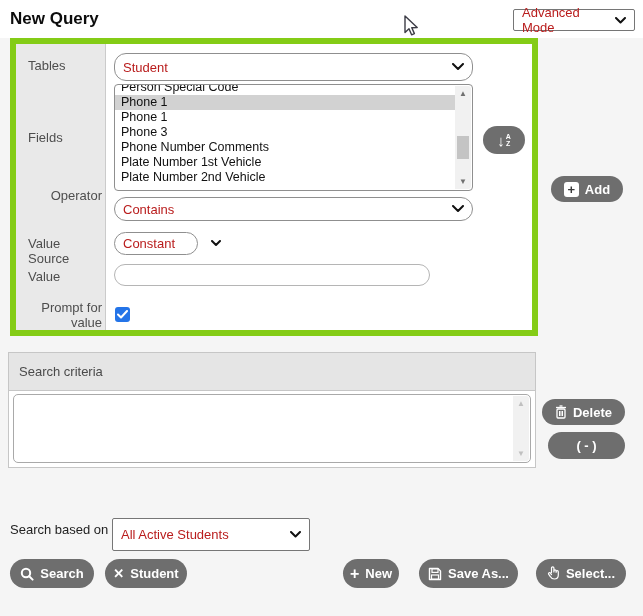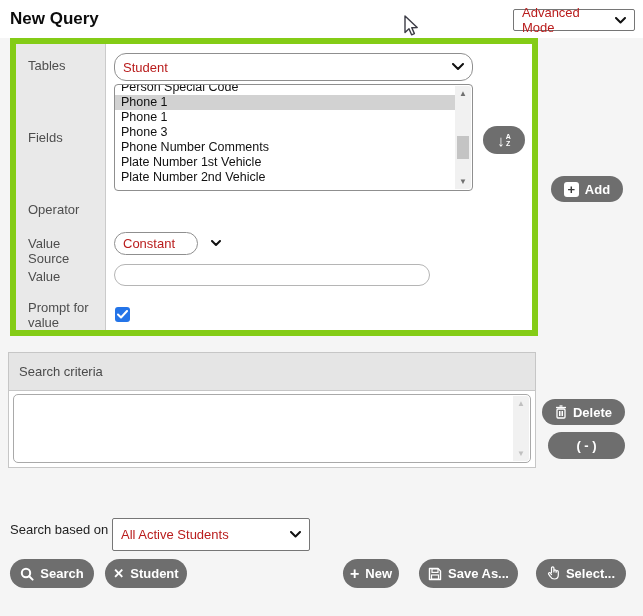--- a/index.html
+++ b/index.html
@@ -43,24 +43,24 @@
     position:absolute; left:10px; top:38px; width:528px; height:298px;
     background:#ffffff; border:6px solid #84cc16;
   }
   .label-col {
     position:absolute; left:0; top:0; width:90px; height:100%;
     background:#e9e9e9; border-right:1px solid #cbcbcb;
   }
   .flabel { position:absolute; left:12px; font-size:13px; color:#4e4e4e; width:74px; line-height:15px; }
   #lbl-tables { top:14px; }
   #lbl-fields { top:86px; }
-  #lbl-operator { top:158px; }
+  #lbl-operator { top:144px;text-align:right; }
   #lbl-valuesource { top:192px; }
   #lbl-value { top:225px; }
-  #lbl-prompt { top:256px; }
+  #lbl-prompt { top:256px;text-align:right; }
 
   #tables-select   { left:98px; top:9px;   width:359px; height:28px; }
   #operator-select { left:98px; top:153px; width:359px; height:24px; }
   #valuesource-select { left:98px; top:188px; width:84px; height:23px;gap:36px; }
 
   #value-input {
     position:absolute; left:98px; top:220px; width:316px; height:22px;
     border:1px solid #b5b5b5; border-radius:11px; background:#fff;
     font-family:"Liberation Sans", sans-serif; font-size:13px; padding:0 8px; color:#111;
   }
@@ -206,20 +206,28 @@
     <button class="pill" id="sort-button">
       <span class="sort-glyph">
         <span class="sort-arrow">↓</span>
         <span class="sort-az">
             <span>A</span>
             <span>Z</span>
           </span>
       </span>
     </button>
 
+    <div class="fselect rounded" id="operator-select">
+      <span>Contains</span>
+      <span class="chev">
+        <svg width="12" height="8" viewBox="0 0 12 8">
+            <polyline points="1,1 6,6 11,1" fill="none" stroke="#111" stroke-width="2" stroke-linecap="round" stroke-linejoin="round"></polyline>
+          </svg>
+      </span>
+    </div>
 
     <div class="fselect rounded" id="valuesource-select">
       <span>Constant</span>
       <span class="chev">
         <svg width="10" height="7" viewBox="0 0 10 7">
             <polyline points="1,1 5,5 9,1" fill="none" stroke="#111" stroke-width="2" stroke-linecap="round" stroke-linejoin="round"></polyline>
           </svg>
       </span>
     </div>
 

